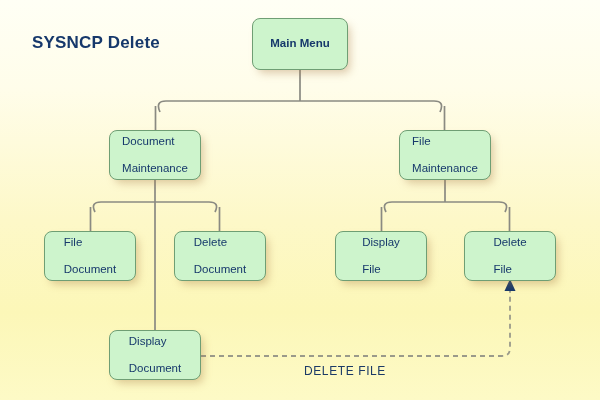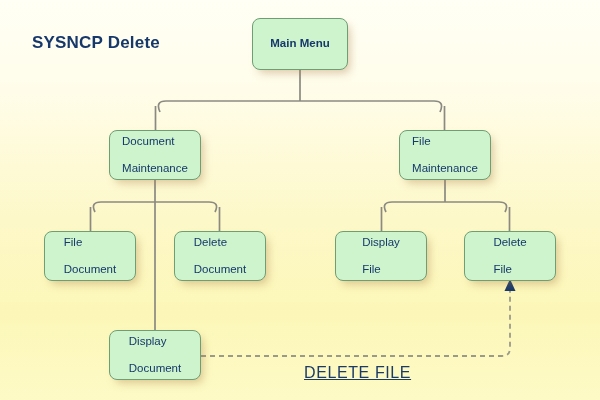--- a/index.html
+++ b/index.html
@@ -31,25 +31,24 @@
     left: 32px;
     top: 33px;
     font-size: 17px;
     font-weight: bold;
     color: #16386b;
     letter-spacing: 0.2px;
     white-space: nowrap;
   }
   .edge-label {
     position: absolute;
-    font-size: 16px;
+    font-size: 12px;
     color: #1b3a66;
     letter-spacing: 0.6px;
     white-space: nowrap;
-    text-decoration: underline;
   }
   .node {
     position: absolute;
     box-sizing: border-box;
     background: #cdf4cc;
     border: 1px solid #6f9e74;
     border-radius: 8px;
     display: flex;
     align-items: center;
     justify-content: center;

